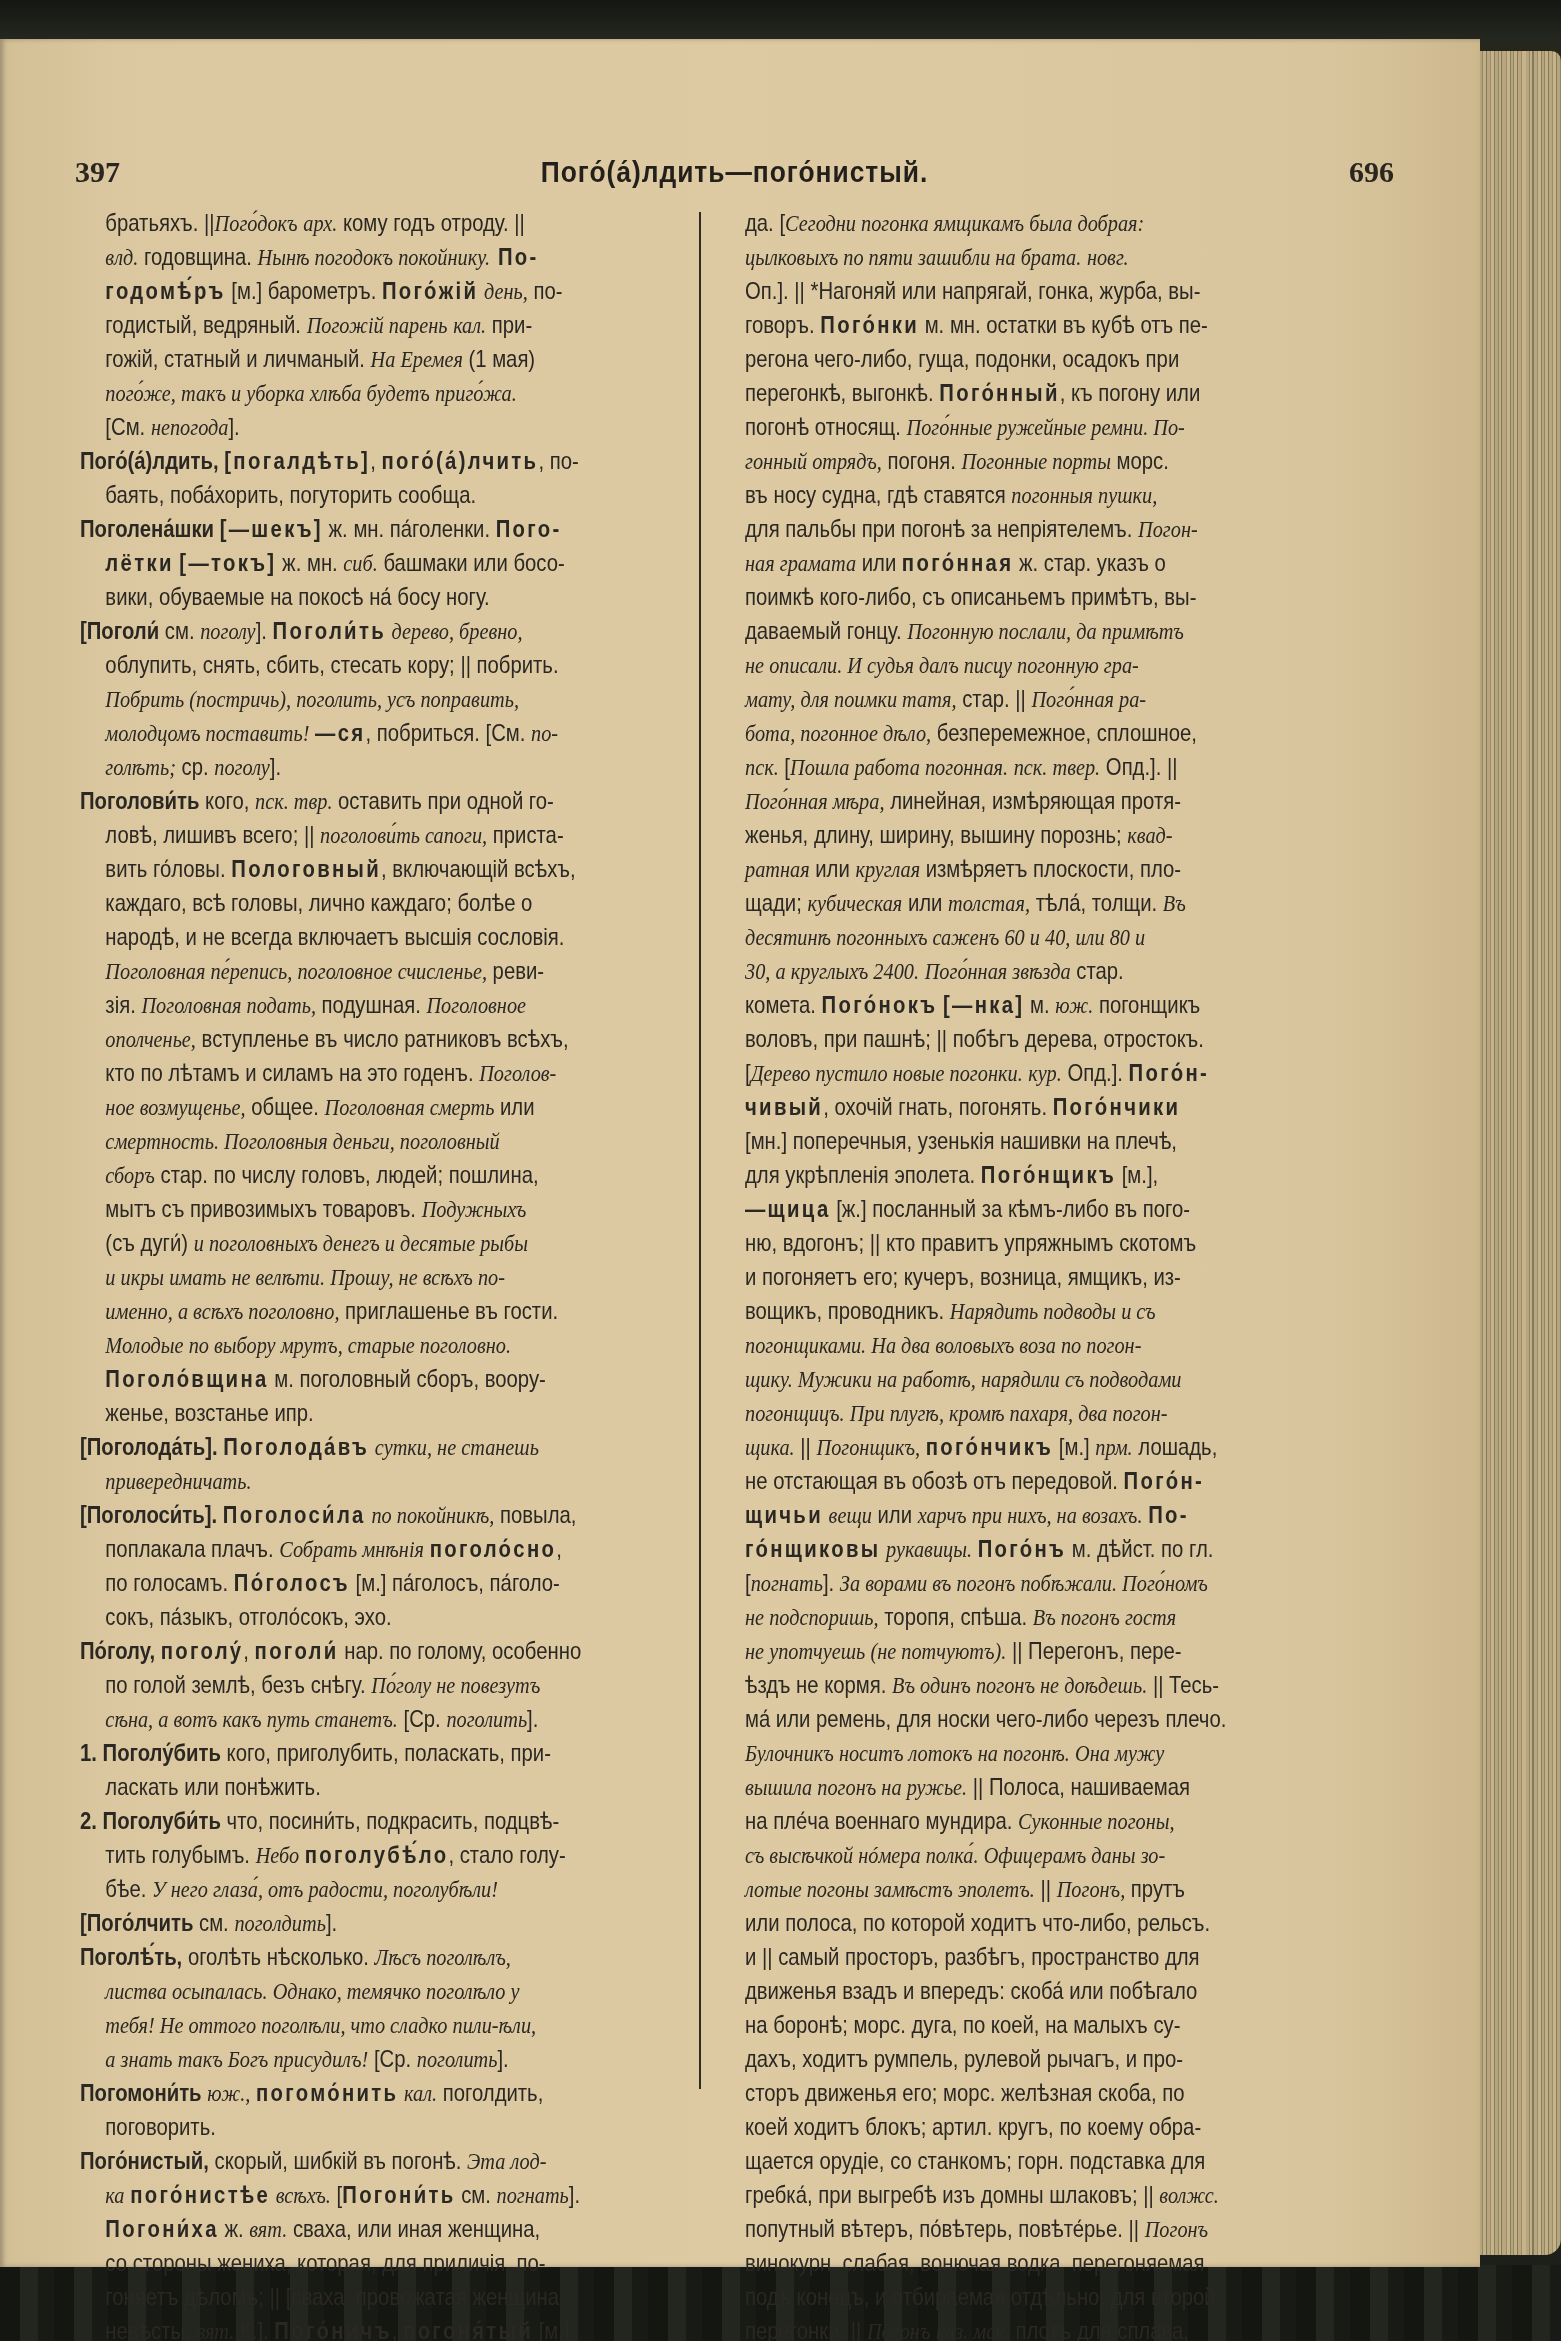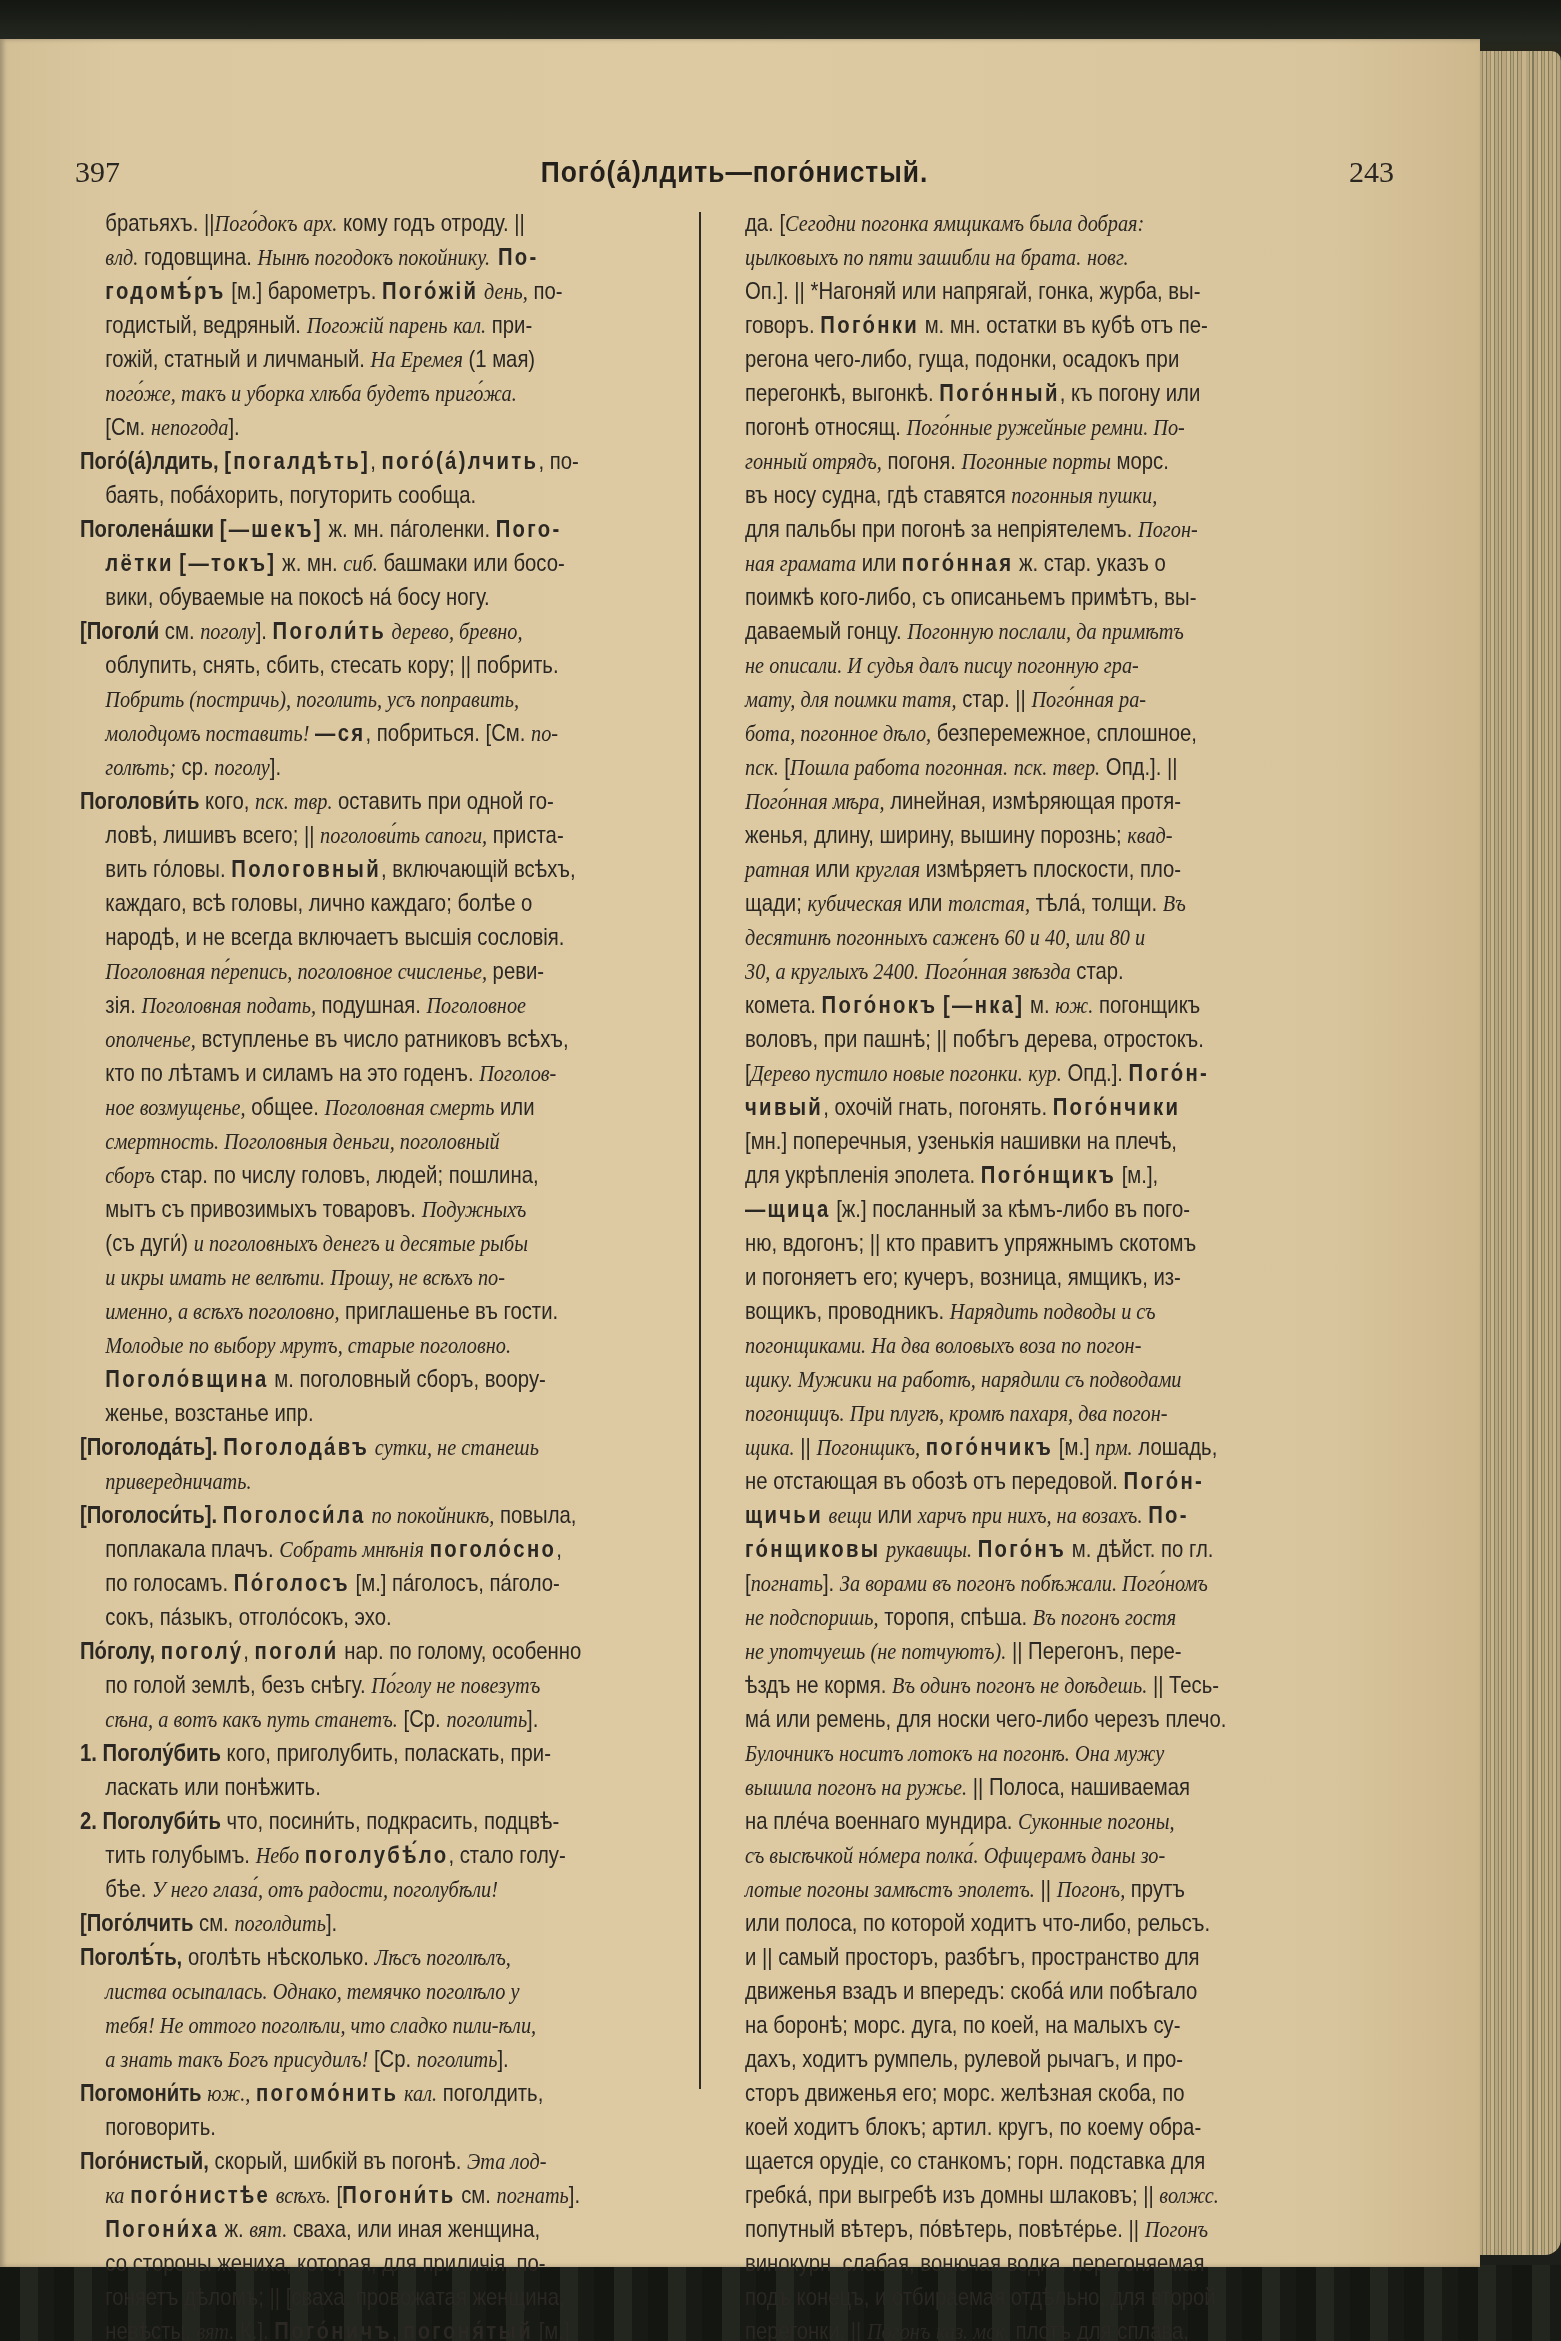--- a/index.html
+++ b/index.html
@@ -26,21 +26,21 @@
     position: absolute; left: 1480px; top: 51px; width: 81px; height: 2204px;
     background: repeating-linear-gradient(90deg,
       #b6a47c 0 2.1px, #8f8663 2.1px 3.2px, #c2af86 3.2px 5.9px, #7f7a5b 5.9px 7px,
       #b9a67f 7px 10.2px, #9a8e69 10.2px 11.3px, #c6b38b 11.3px 14.5px, #86805f 14.5px 15.5px);
     border-radius: 0 9.7px 16px 0;
   }
   .header {
     position: absolute; top: 155px; left: 75px; width: 1319px; height: 38px;
   }
   .page-num {
-    position: absolute; top: 0; font-size: 30px; color: #2a2620; font-weight: normal;
+    position: absolute; top: 0; font-size: 30px; color: #2a2620; font-weight: bold;
   }
   .page-num.left { left: 0; }
   .page-num.right { right: 0; }
   .running-title {
     position: absolute; left: 0; right: 0; top: 0; text-align: center;
     font-size: 30px; font-weight: bold; letter-spacing: 1.1px; color: #231f1a;
     font-family: "Liberation Sans", "DejaVu Sans", sans-serif;
     transform: scaleX(0.88);
   }
   .column {
@@ -68,21 +68,21 @@
 
 <div class="backdrop-top"></div>
 <div class="backdrop-bottom"></div>
 
 <div class="page"></div>
 <div class="page-edge"></div>
 
 <div class="header">
   <span class="page-num left">397</span>
   <div class="running-title">Пого́(а́)лдить—пого́нистый.</div>
-  <span class="page-num right">243</span>
+  <span class="page-num right">696</span>
 </div>
 
 <div class="column left" id="col-0">
     <div class="line indent"><span>братьяхъ. ||</span><span class="seg-i">Пого́докъ</span><span> </span><span class="seg-i">арх.</span><span> кому годъ отроду. ||</span></div>
     <div class="line indent"><span class="seg-i">влд.</span><span> годовщина. </span><span class="seg-i">Нынѣ погодокъ покойнику.</span><span class="seg-b"> По-</span></div>
     <div class="line indent"><span class="seg-b">годомѣ́ръ</span><span> [м.] барометръ. </span><span class="seg-b">Пого́жій</span><span> </span><span class="seg-i">день,</span><span> по-</span></div>
     <div class="line indent"><span>годистый, ведряный. </span><span class="seg-i">Погожій парень</span><span> </span><span class="seg-i">кал.</span><span> при-</span></div>
     <div class="line indent"><span>гожій, статный и личманый. </span><span class="seg-i">На Еремея</span><span> (1 мая)</span></div>
     <div class="line indent"><span class="seg-i">пого́же, такъ и уборка хлѣба будетъ приго́жа.</span></div>
     <div class="line indent"><span>[См. </span><span class="seg-i">непогода</span><span>].</span></div>

